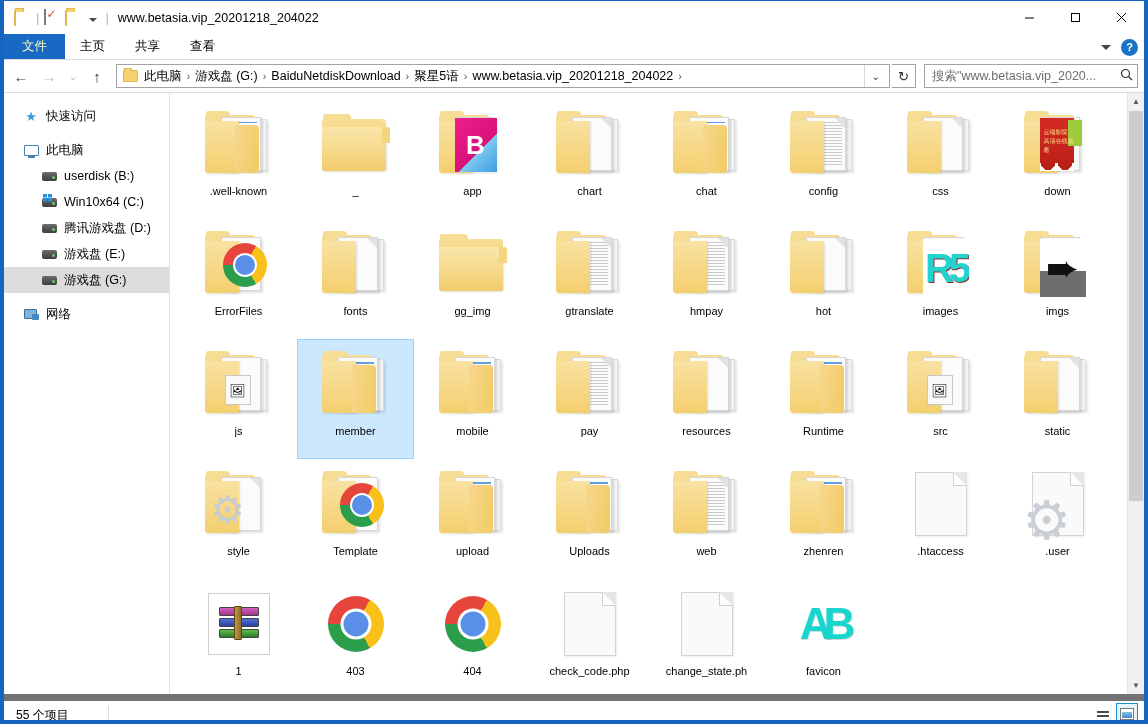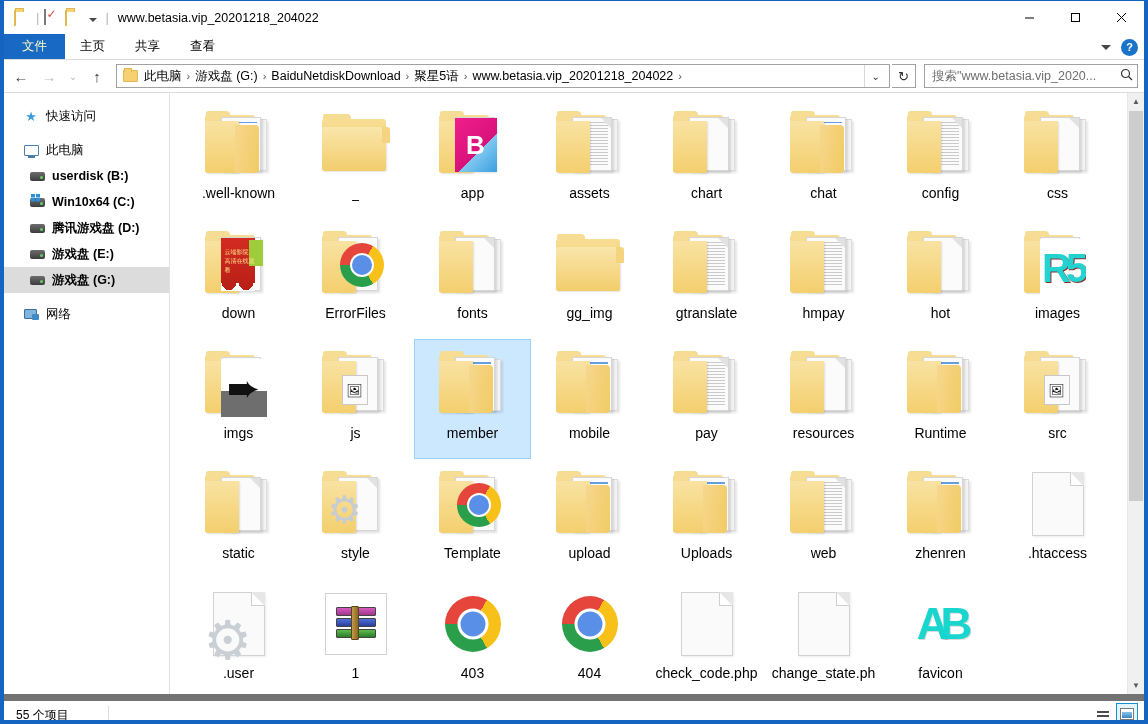--- a/index.html
+++ b/index.html
@@ -190,21 +190,21 @@
     padding-top: 10px;
     overflow: hidden;
   }
   .sb-item {
     display: flex; align-items: center;
     height: 26px;
     padding-left: 18px;
     font-size: 12.5px; color: #000;
     white-space: nowrap;
   }
-  .sb-item.indent { padding-left: 24px; font-weight: bold; }
+  .sb-item.indent { padding-left: 36px; }
   .sb-item.sel { background: #dcdcdc; }
   .sb-ico { width: 18px; display: flex; align-items: center; justify-content: center; margin-right: 6px; flex: none; }
   .gap { height: 8px; }
 
   
   .drive {
     width: 15px; height: 9px;
     background: linear-gradient(#6d6d6d, #3d3d3d);
     border-radius: 2px; position: relative;
   }
@@ -270,21 +270,21 @@
     padding-top: 7px;
     align-items: center;
   }
   .thumb {
     width: 80px; height: 74px;
     position: relative;
     display: flex; align-items: center; justify-content: center;
   }
   .label {
     margin-top: 4px;
-    font-size: 14px;
+    font-size: 11px;
     color: #000;
     text-align: center;
     max-width: 113px;
     white-space: nowrap;
     overflow: hidden;
   }
 
   
   .fd { position: absolute; left: 6px; top: 8px; width: 68px; height: 58px; }
   .fd .back {
@@ -725,34 +725,20 @@
               </div>
             </div>
             <div class="label">app</div>
           </div>
           <div class="cell">
             <div class="thumb">
               <div class="fd">
                 <div class="back"></div>
                 <div class="paper2"></div>
                 <div class="paper">
-                  <div class="lines"></div>
-                  <div class="dogear"></div>
-                </div>
-                <div class="front"></div>
-              </div>
-            </div>
-            <div class="label">assets</div>
-          </div>
-          <div class="cell">
-            <div class="thumb">
-              <div class="fd">
-                <div class="back"></div>
-                <div class="paper2"></div>
-                <div class="paper">
                   <div class="dogear"></div>
                 </div>
                 <div class="front"></div>
               </div>
             </div>
             <div class="label">chart</div>
           </div>
           <div class="cell">
             <div class="thumb">
               <div class="fd">

